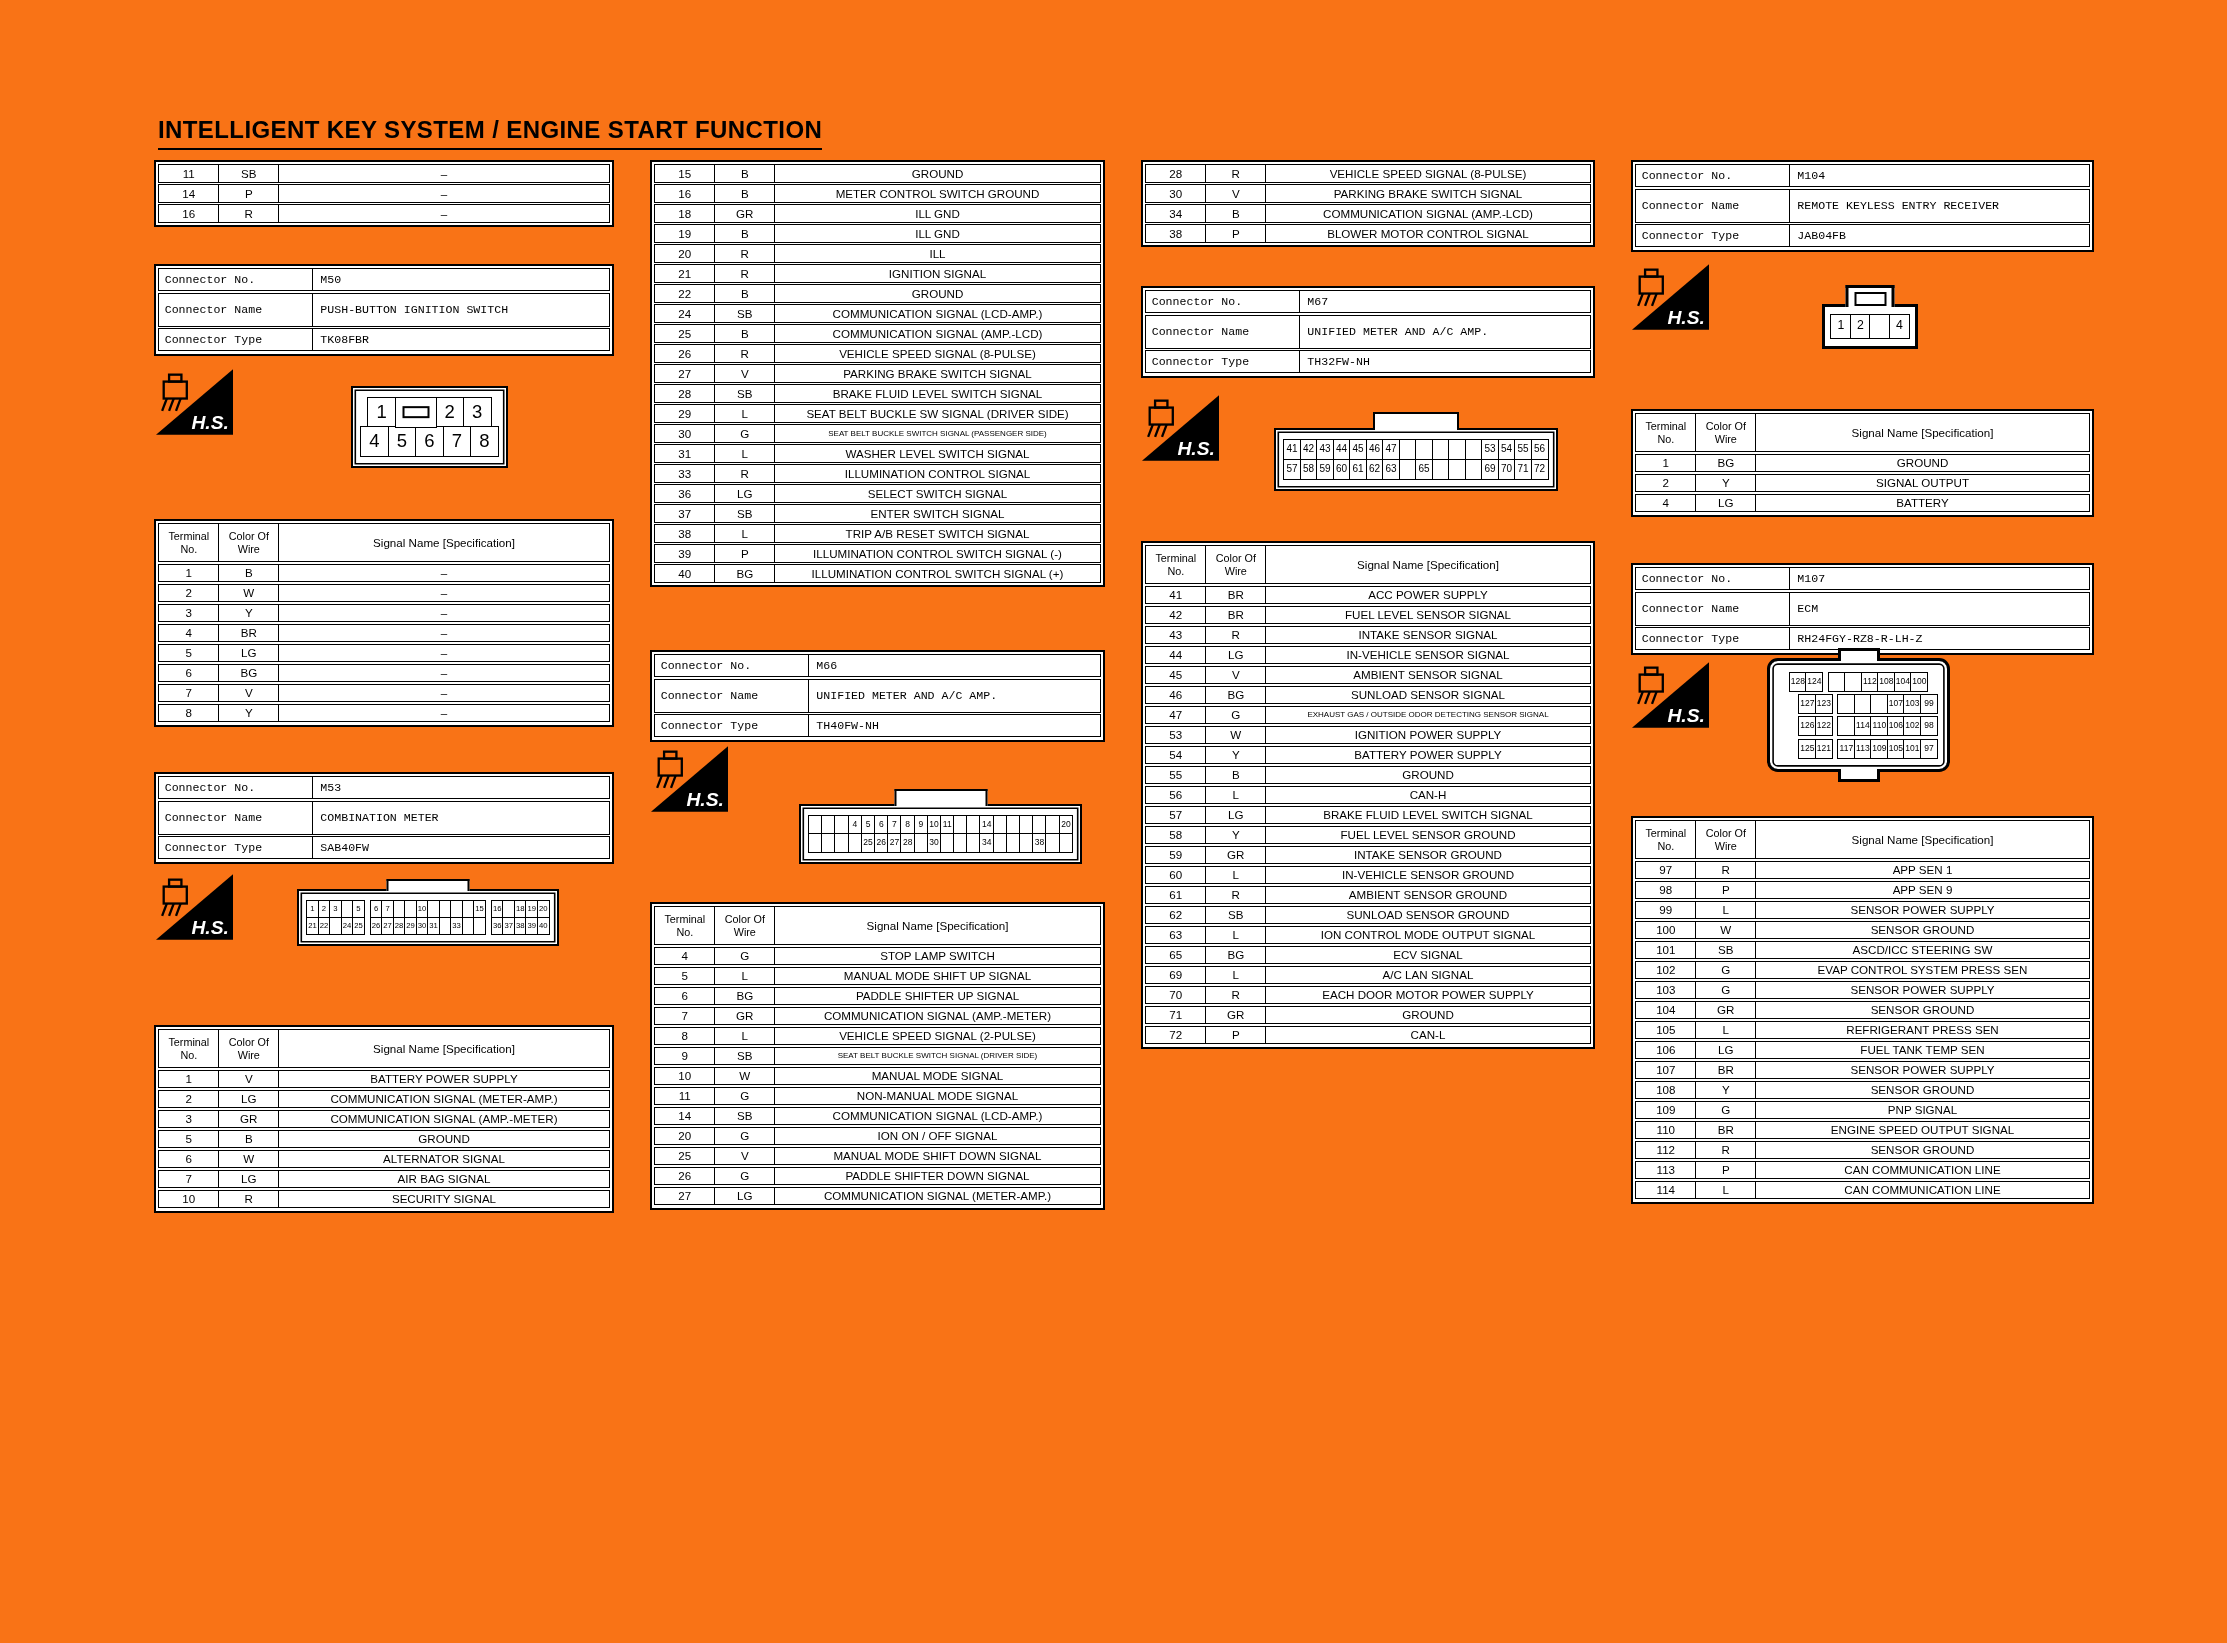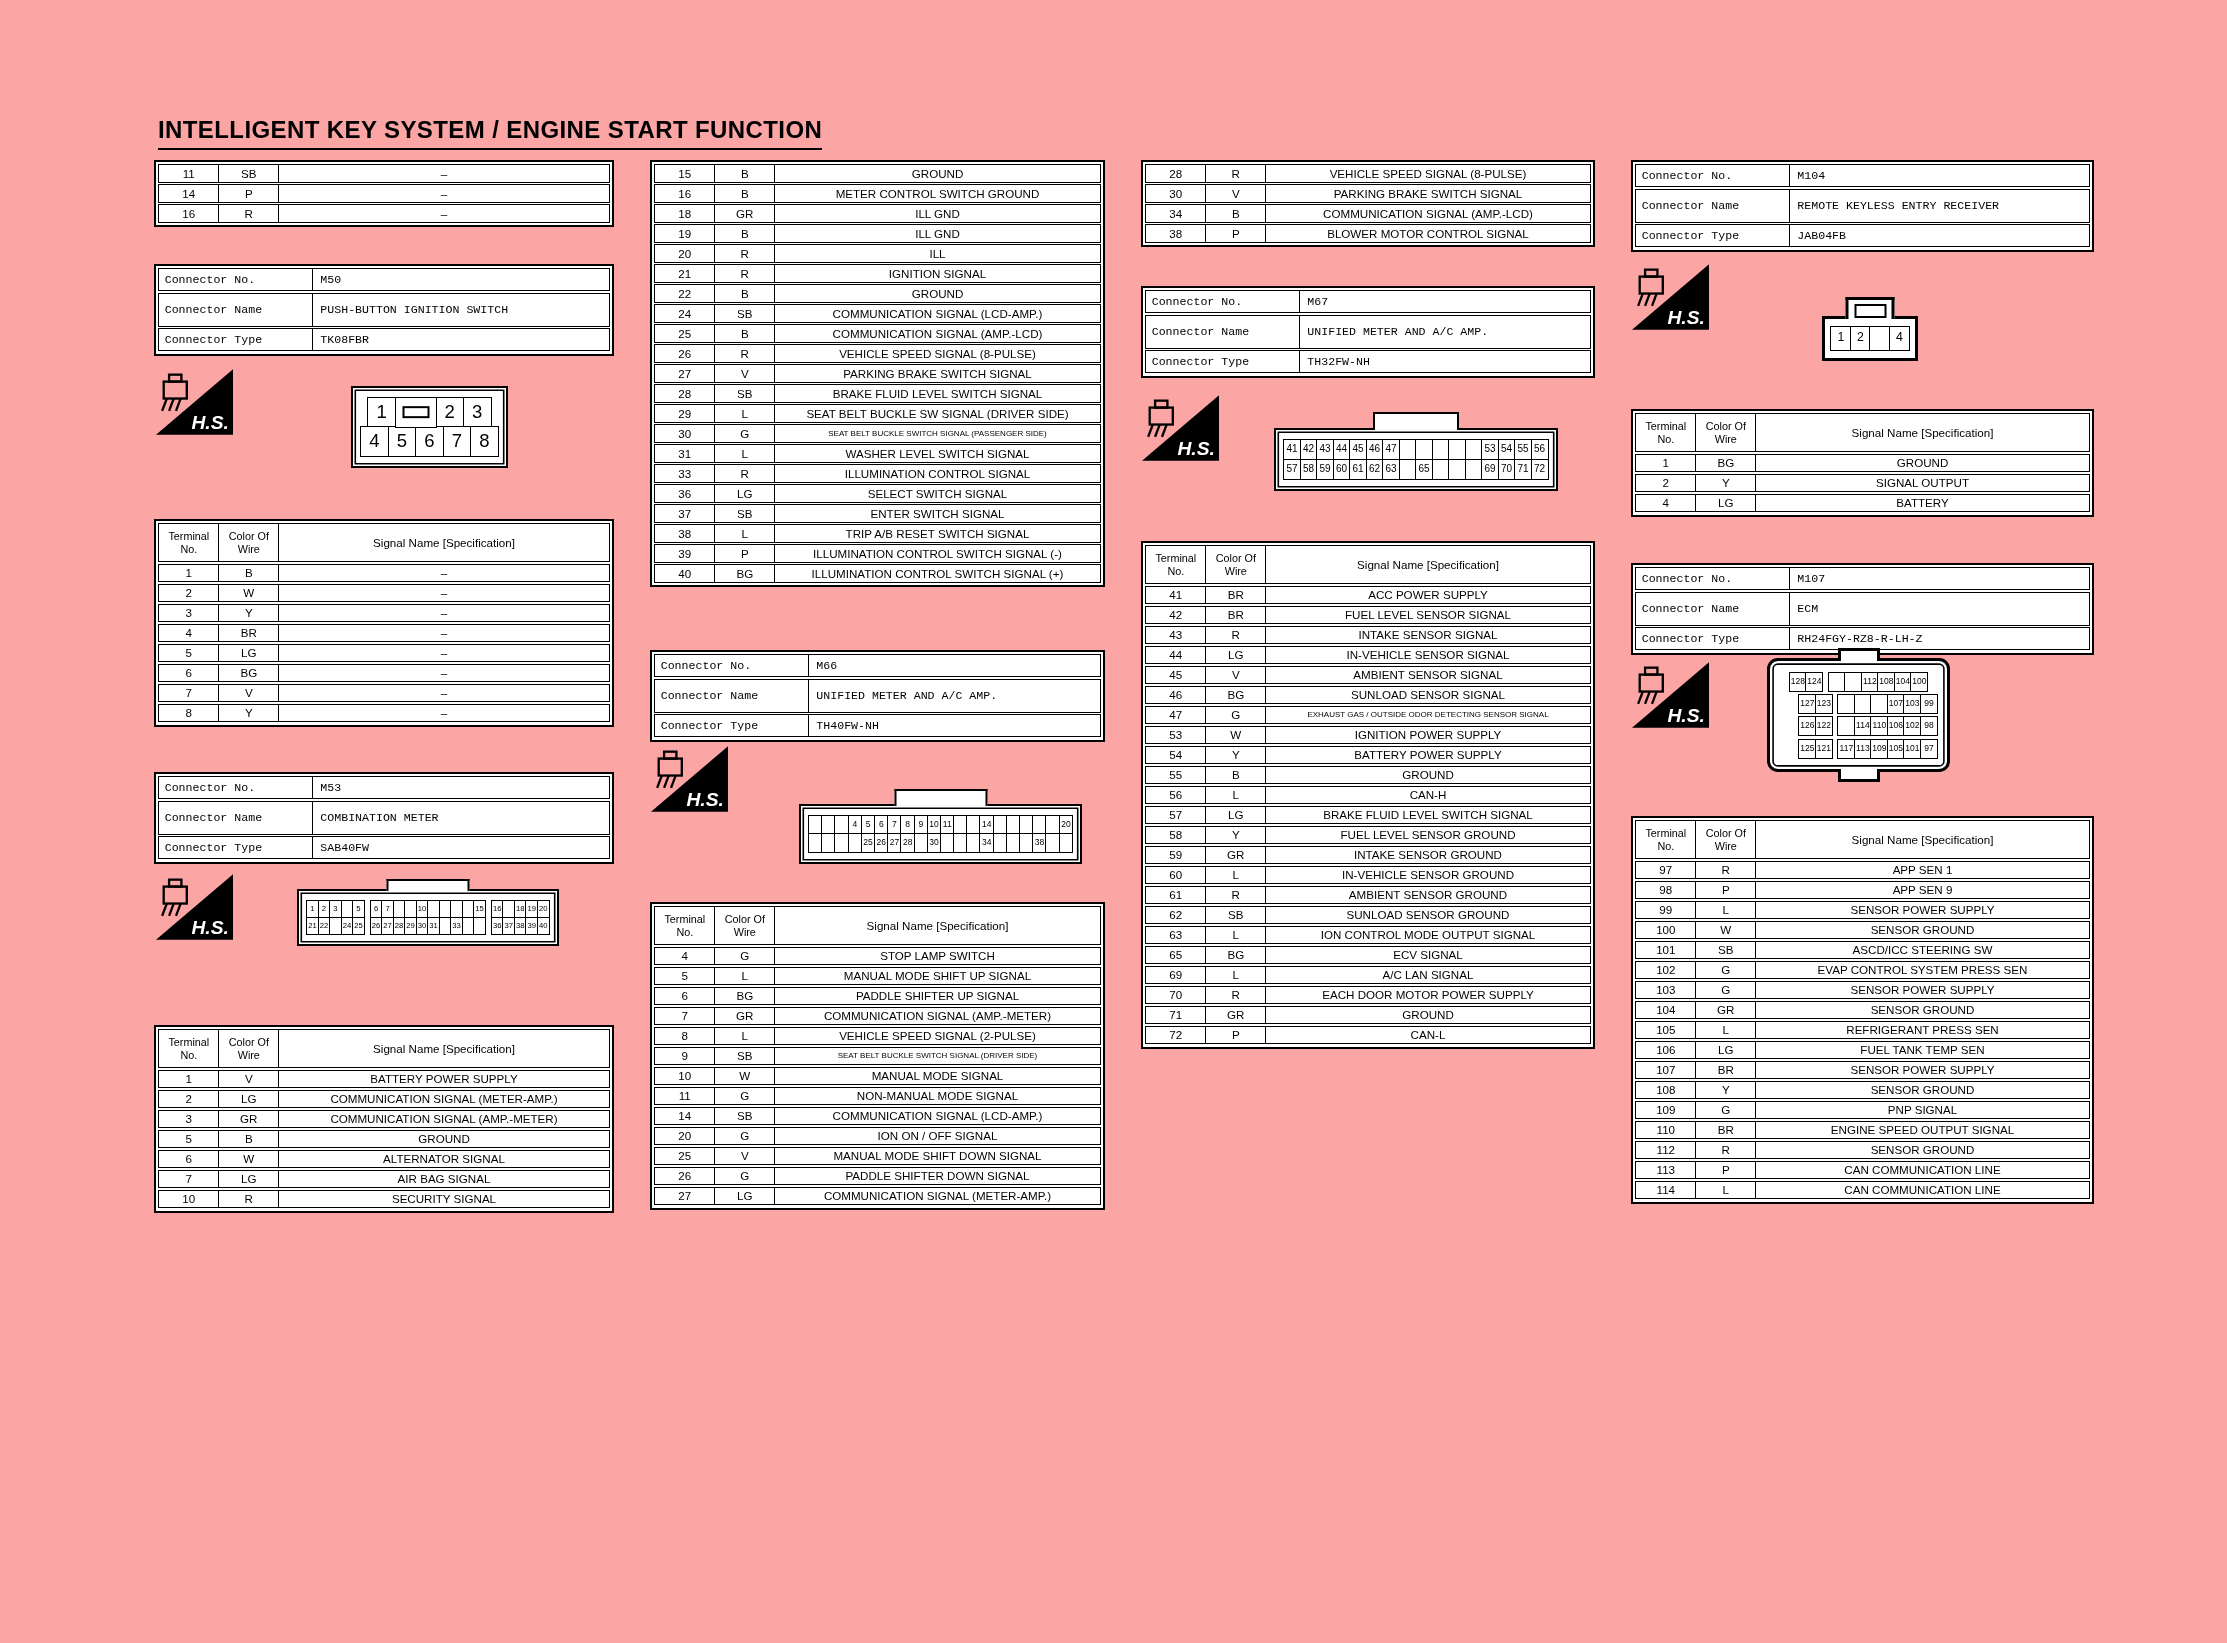--- a/index.html
+++ b/index.html
@@ -1,16 +1,16 @@
 <!DOCTYPE html>
 <html style="font-size:12.3px"><head>
 <meta charset="utf-8">
 <style>
   html,body{margin:0;padding:0;background:#fff;}
-  .page{position:relative;width:2227px;height:1644px;background:#fca5a5;
+  .page{position:relative;width:2227px;height:1644px;background:#f97316;
         font-family:"Liberation Sans",sans-serif;color:#000;}
   .title{position:absolute;left:158px;top:116px;font-size:24px;font-weight:bold;
          letter-spacing:0.4px;border-bottom:2.3px solid #000;padding-bottom:3.9px;margin:0;
          white-space:nowrap;}
   
   .ttable{position:absolute;border:2.3px solid #000;padding:0.8px 2.3px;background:#fff;box-sizing:border-box;}
   .trow,.thead{display:flex;border:1.5px solid #000;margin:1.5px 0;box-sizing:border-box;align-items:stretch;}
   .trow{height:18.5px;}
   .thead{height:39px;}
   .c1,.c2{width:59px;flex:0 0 59px;border-right:1.5px solid #000;display:flex;
@@ -693,21 +693,21 @@
         <rect x="10" y="16" width="30" height="22"></rect>
         <rect x="17" y="7" width="16" height="9"></rect>
         <line x1="14" y1="38" x2="8" y2="54"></line>
         <line x1="23" y1="38" x2="17" y2="54"></line>
         <line x1="32" y1="38" x2="26" y2="54"></line>
       </g>
       <text x="46" y="77" fill="#fff" font-size="25" font-weight="bold" font-style="italic" font-family="Liberation Sans, sans-serif">H.S.</text>
     </svg>
   </div>
 
-  <div class="pins d-m104" style="left:1822px;top:316px">
+  <div class="pins d-m104" style="left:1822px;top:304px">
     <span class="m104tab">
         <i></i>
       </span>
   <div class="prow"><span class="pgroup"><span class="pcell">1</span><span class="pcell">2</span><span class="pcell blank"></span><span class="pcell">4</span></span></div>
     </div>
 
   <div class="ttable" style="left:1631px;top:409px;width:463px">
       <div class="thead">
         <div class="c1">
           <span>Terminal</span>

